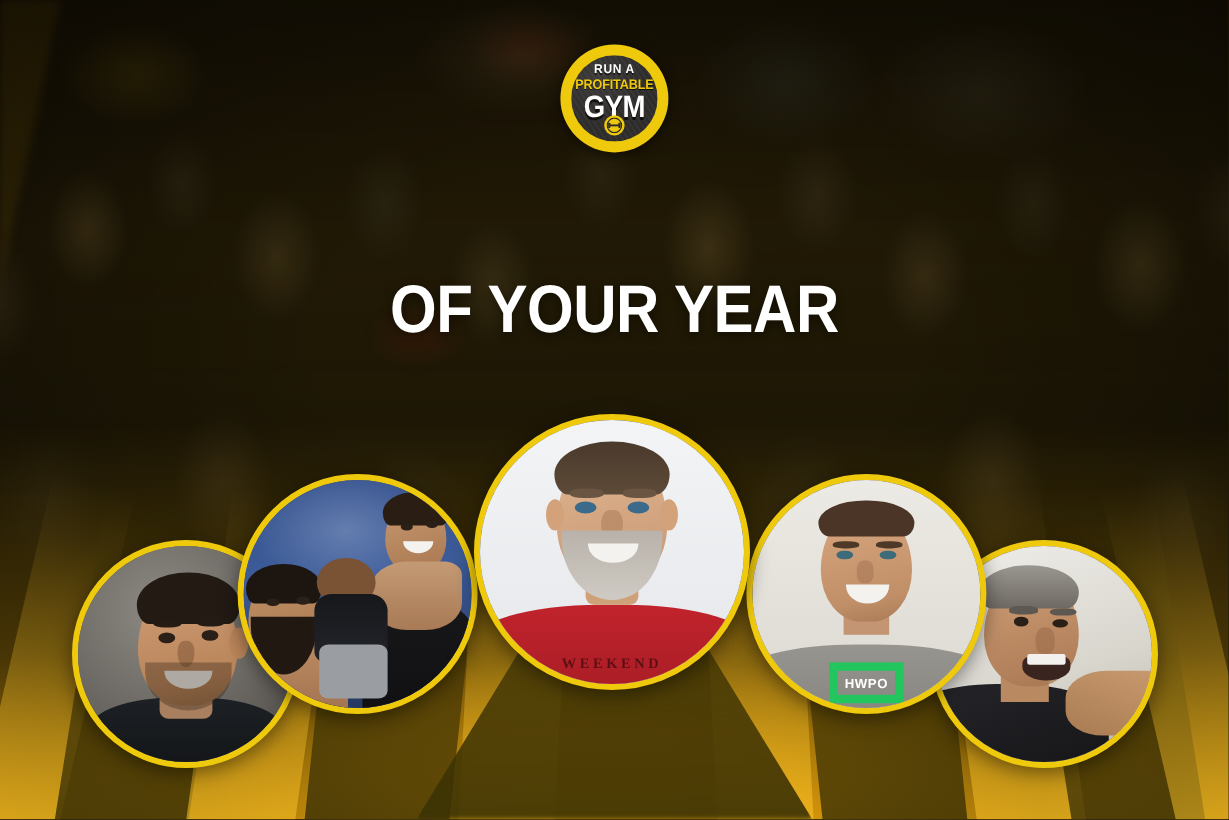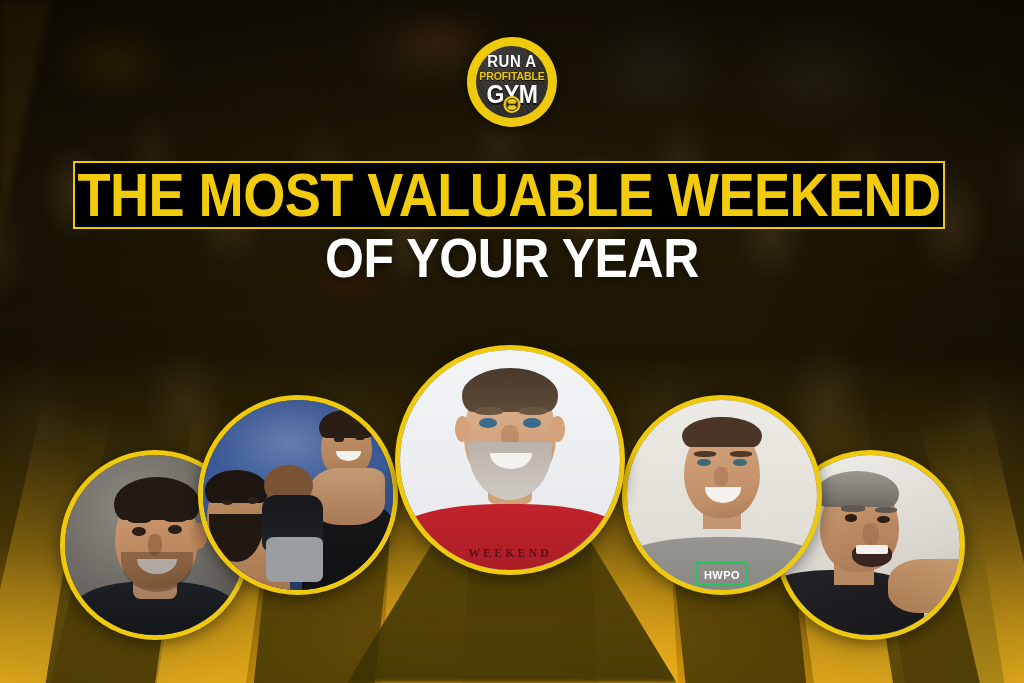--- a/index.html
+++ b/index.html
@@ -122,21 +122,21 @@
   .badge-inner {
     width:72px; height:72px; border-radius:50%;
     background:
       radial-gradient(circle at 32% 26%, rgba(255,255,255,.07), transparent 55%),
       repeating-linear-gradient(57deg, rgba(255,255,255,.035) 0 2px, transparent 2px 4px),
       #2d2c2a;
     display:flex; flex-direction:column; align-items:center; justify-content:flex-start;
     padding-top:8px; overflow:hidden; position:relative;
   }
   .badge-l1 {
-    color:#fff; font-weight:bold; font-size:15px; letter-spacing:.5px;
+    color:#fff; font-weight:bold; font-size:10px; letter-spacing:.5px;
     line-height:1; transform:scaleY(1.05);
     text-shadow:0 1px 0 rgba(0,0,0,.6);
   }
   .badge-l2 {
     color:#efc90c; font-weight:bold; font-size:10.5px; letter-spacing:-.1px;
     line-height:1; margin-top:2px; transform:scaleY(1.1);
     text-shadow:0 1px 0 rgba(0,0,0,.7);
   }
   .badge-l3 {
     color:#fff; font-weight:bold; font-size:23px; letter-spacing:-.5px;
@@ -249,23 +249,20 @@
         <svg width="13" height="13" viewBox="0 0 13 13" aria-hidden="true">
           <circle cx="6.5" cy="6.5" r="6" fill="#efc90c" stroke="#2d2c2a" stroke-width="1"></circle>
           <rect x="2.2" y="5.7" width="8.6" height="1.6" fill="#2d2c2a"></rect>
           <rect x="1.3" y="4.3" width="1.8" height="4.4" rx=".5" fill="#2d2c2a"></rect>
           <rect x="9.9" y="4.3" width="1.8" height="4.4" rx=".5" fill="#2d2c2a"></rect>
         </svg>
       </div>
     </div>
   </div>
 
-  <div class="headline-bar">
-    <div class="headline">THE MOST VALUABLE WEEKEND</div>
-  </div>
   <div class="subhead">OF YOUR YEAR</div>
 
   <div class="speaker" id="sp1">
     <div class="photo">
       <div class="bgfill" style="background:radial-gradient(circle at 38% 30%, #8d8a84, #605d58 70%, #3c3a36);"></div>
       <div class="torso" style="left:6%; bottom:-16%; width:88%; height:46%; background:linear-gradient(180deg,#1d2024,#0f1114);"></div>
       <div class="neck" style="left:38%; top:58%; width:24%; height:22%; background:#a9805f; border-radius:18%;"></div>
       <div class="head" style="left:28%; top:16%; width:46%; height:58%; background:linear-gradient(170deg,#d2a07a,#b98459 75%,#9b6c45);"></div>
       <div class="hair" style="left:27%; top:12%; width:48%; height:24%; background:#231a14;"></div>
       <div class="ear" style="left:70%; top:38%; width:9%; height:14%; background:#b98459; border-radius:50%;"></div>
@@ -323,21 +320,21 @@
       <div class="nose" style="left:46%; top:34%; width:8%; height:12%; background:rgba(168,120,84,.5); border-radius:40% 40% 50% 50%;"></div>
       <div class="beard" style="left:31%; top:42%; width:38%; height:26%; background:linear-gradient(180deg,#b8b2aa,#cfcac3); border-radius:0 0 50% 50%/0 0 90% 90%;"></div>
       <div class="mouth" style="left:41%; top:47%; width:19%; height:7%;"></div>
     </div>
   </div>
 
   <div class="speaker" id="sp4">
     <div class="photo">
       <div class="bgfill" style="background:linear-gradient(180deg,#eceae4,#dcd9d1);"></div>
       <div class="torso" style="left:-6%; bottom:-18%; width:112%; height:46%; background:linear-gradient(180deg,#97958f,#807e79);"></div>
-      <div style="position:absolute; left:50%; bottom:2%; transform:translateX(-50%); border:2px solid #22c55e; padding:1px 6px;">
+      <div style="position:absolute; left:50%; bottom:2%; transform:translateX(-50%); border:7px solid #22c55e; padding:1px 6px;">
         <span style="color:#fff; font-size:11px; font-weight:bold; letter-spacing:.5px;">HWPO</span>
       </div>
       <div class="neck" style="left:40%; top:50%; width:20%; height:18%; background:#c49572;"></div>
       <div class="head" style="left:30%; top:12%; width:40%; height:50%; background:linear-gradient(170deg,#d9a77f,#c08f68 78%,#a87a55);"></div>
       <div class="hair" style="left:29%; top:9%; width:42%; height:16%; background:#4a3526;"></div>
       <div class="brow" style="left:35%; top:27%; width:12%; height:3%; background:#4e3928;"></div>
       <div class="brow" style="left:54%; top:27%; width:12%; height:3%; background:#4e3928;"></div>
       <div class="eye" style="left:37%; top:31%; width:7%; height:4%; background:#3d6b79;"></div>
       <div class="eye" style="left:56%; top:31%; width:7%; height:4%; background:#3d6b79;"></div>
       <div class="nose" style="left:46%; top:35%; width:7%; height:10%; background:rgba(160,114,80,.5); border-radius:40%;"></div>

